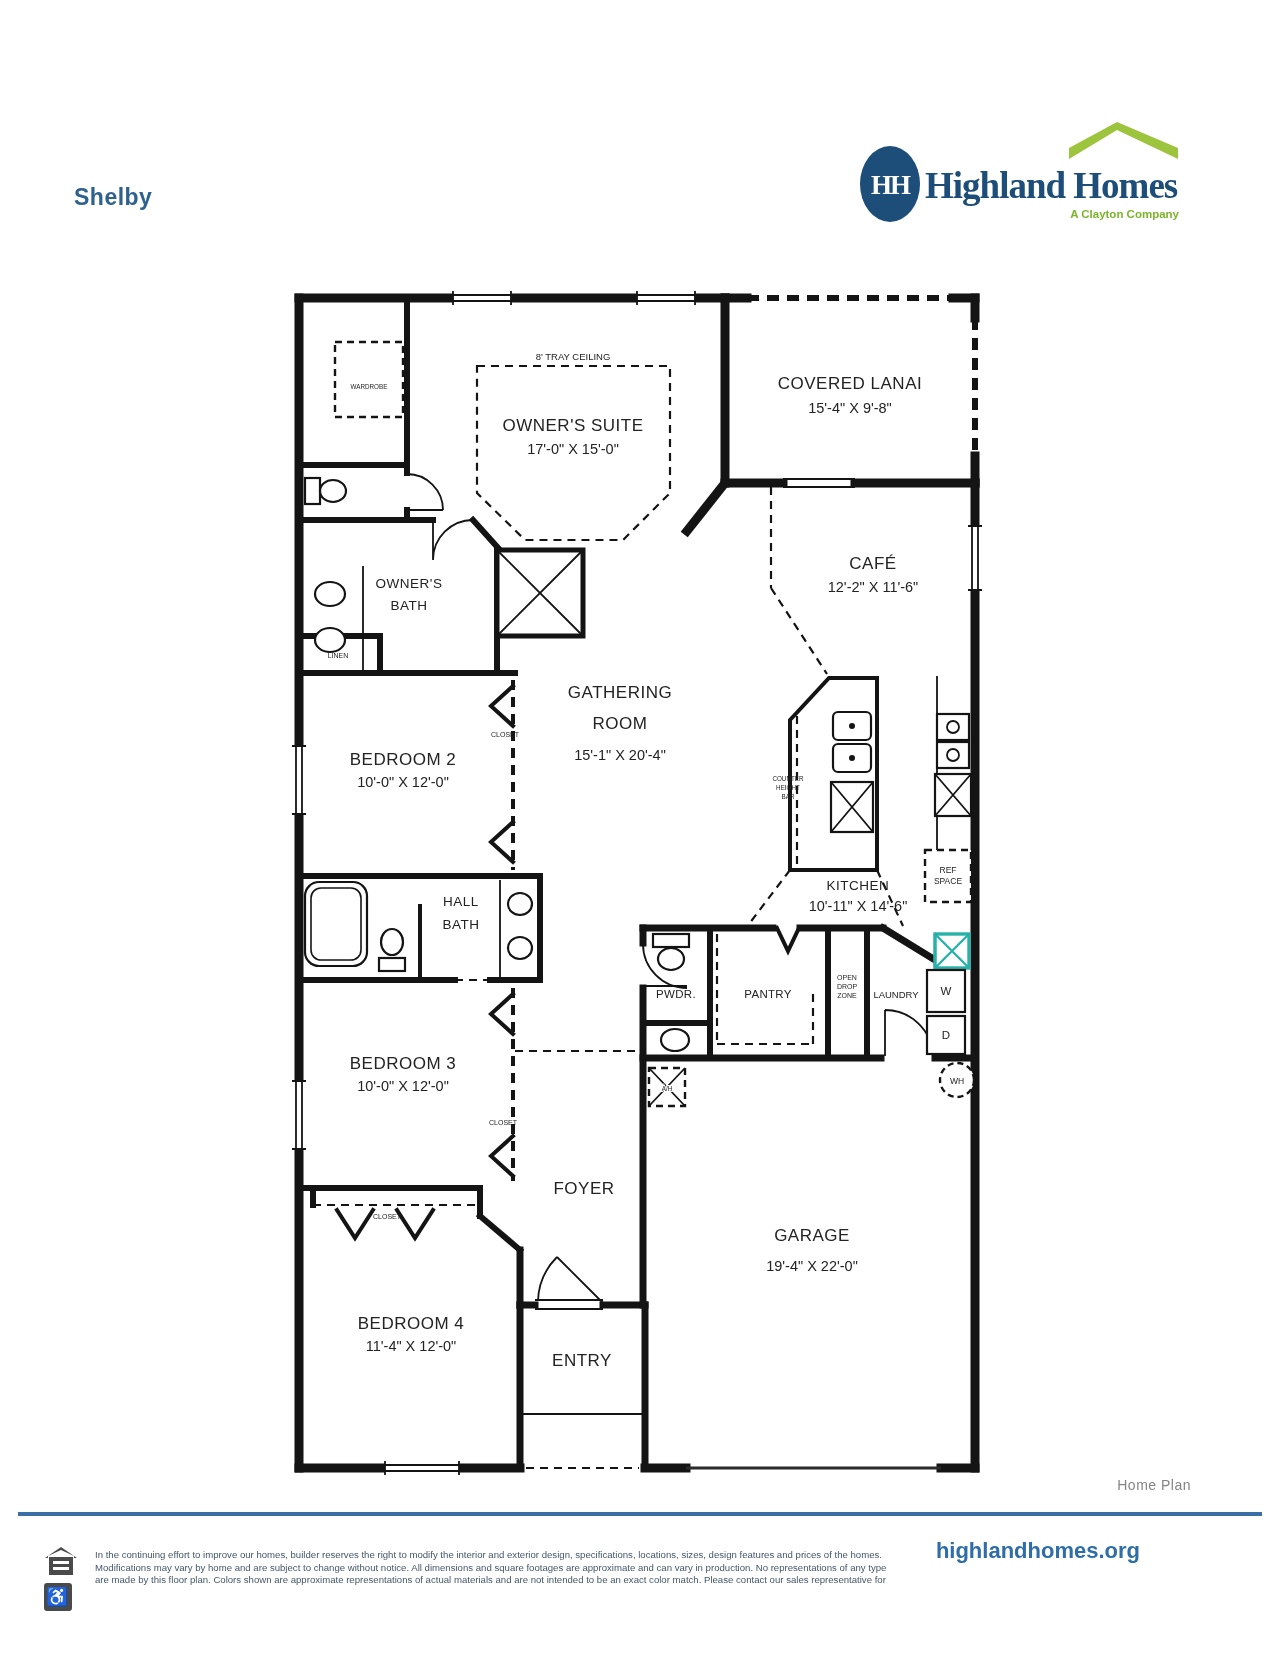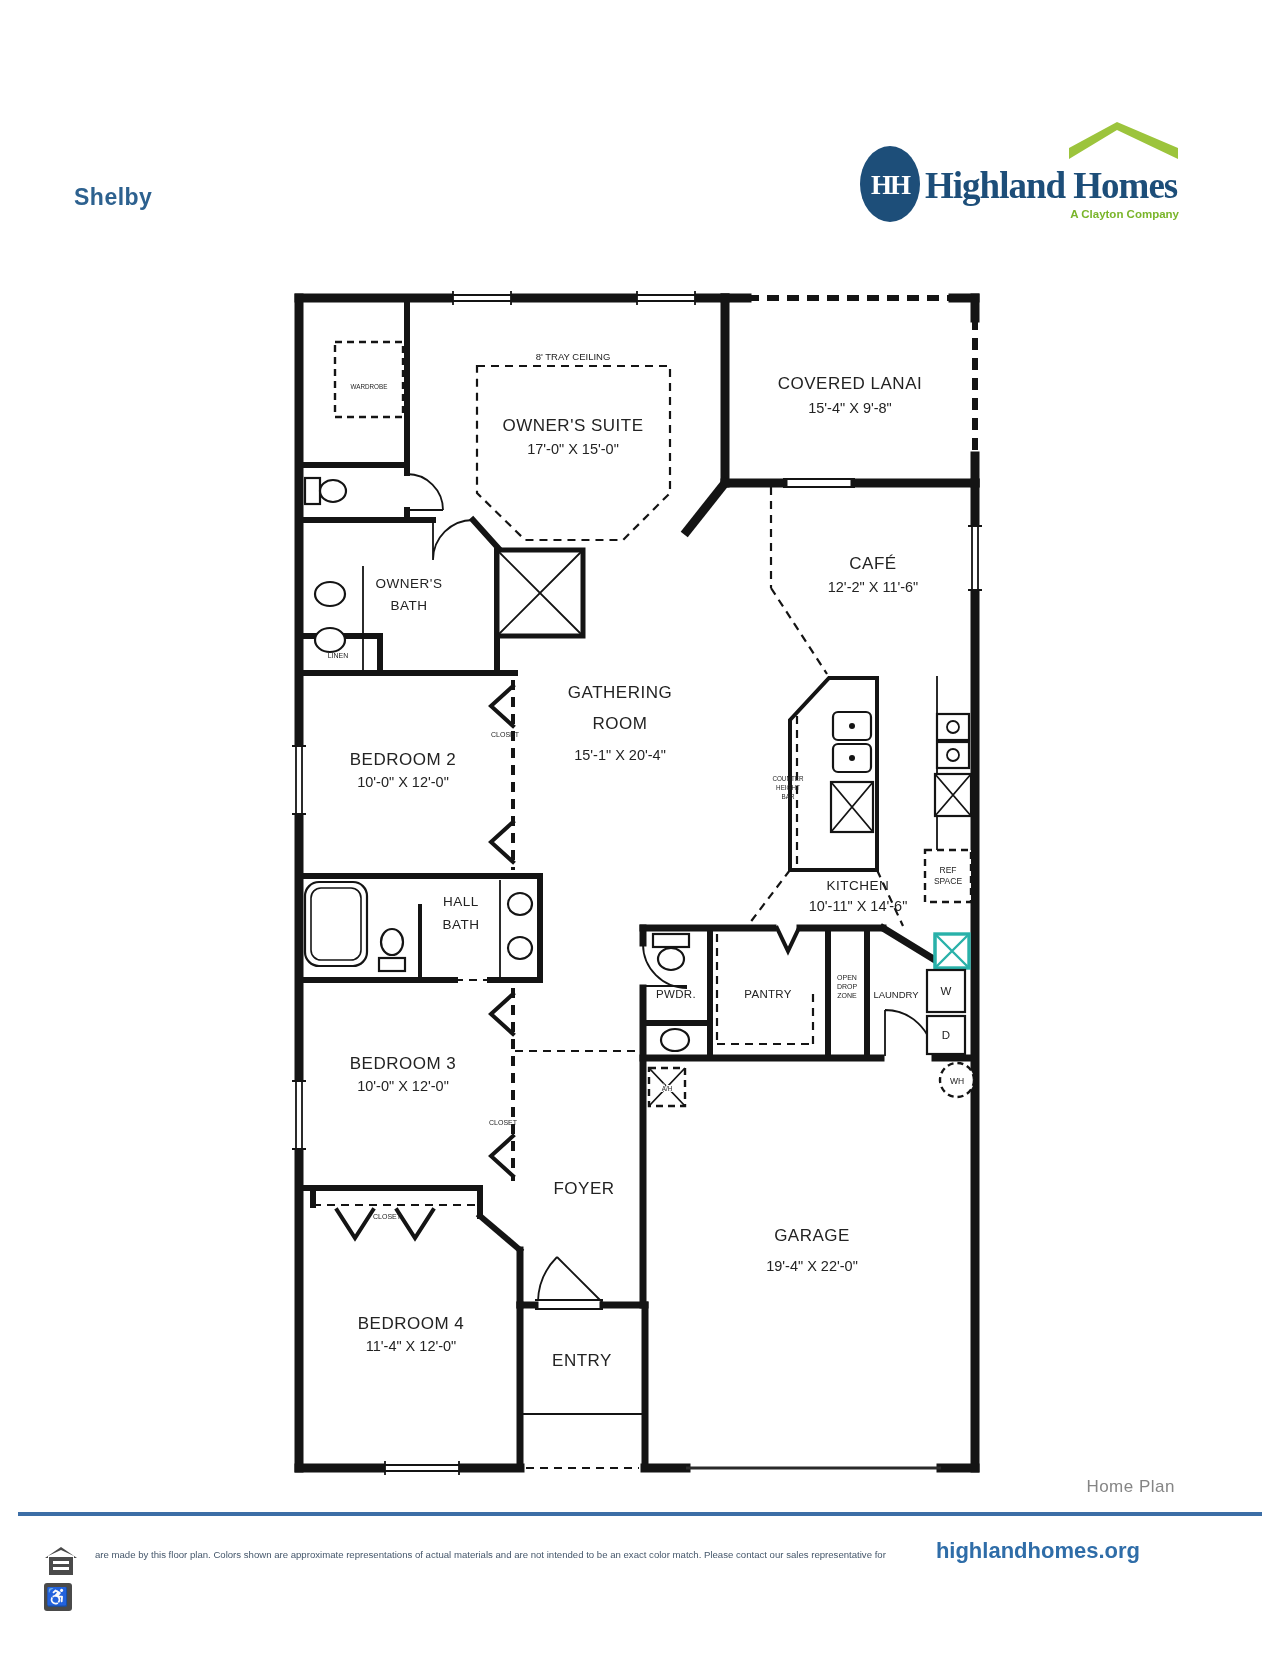--- a/index.html
+++ b/index.html
@@ -28,21 +28,21 @@
   .rt{font-size:17px;letter-spacing:0.5px;}
   .rd{font-size:14.5px;}
   .md{font-size:13.5px;letter-spacing:0.5px;}
   .sm{font-size:11.5px;letter-spacing:0.3px;}
   .sm9{font-size:9.5px;}
   .xs{font-size:8.5px;}
   .xxs{font-size:7px;}
   .xxxs{font-size:6.3px;}
   .anc{text-anchor:middle;}
   
-  .home-plan{position:absolute;top:1477px;right:105px;font-size:17px;color:#858585;letter-spacing:0.5px;}
+  .home-plan{position:absolute;top:1477px;right:89px;font-size:14px;color:#858585;letter-spacing:0.5px;}
   .footer-rule{position:absolute;left:18px;top:1512px;width:1244px;height:4px;background:#3c6ea6;}
   .site-link{position:absolute;top:1538px;right:140px;font-size:22px;font-weight:bold;color:#2f6da8;}
   .icon-col{position:absolute;left:44px;top:1546px;width:36px;}
   .disclaimer{position:absolute;left:95px;top:1549px;width:818px;font-size:9.6px;
         line-height:12.6px;color:#45576b;}
   .eh-icon{display:block;margin-bottom:6px;}
   .wc-icon{display:flex;width:28px;height:28px;background:#4a4a4a;border-radius:3px;
         align-items:center;justify-content:center;color:#fff;font-size:18px;}
 </style>
 </head>
@@ -313,16 +313,18 @@
     <svg class="eh-icon" width="34" height="31" viewBox="0 0 34 31">
       <polygon points="17,1 1,12 4,12 4,10 17,4 30,10 30,12 33,12" fill="#4a4a4a"></polygon>
       <rect x="5" y="11" width="24" height="18" fill="#4a4a4a"></rect>
       <rect x="9" y="15" width="16" height="3" fill="#ffffff"></rect>
       <rect x="9" y="21" width="16" height="3" fill="#ffffff"></rect>
     </svg>
     <div class="wc-icon">♿</div>
   </div>
 
   <div class="disclaimer">
+    <div>In the continuing effort to improve our homes, builder reserves the right to modify the interior and exterior design, specifications, locations, sizes, design features and prices of the homes.</div>
+    <div>Modifications may vary by home and are subject to change without notice. All dimensions and square footages are approximate and can vary in production. No representations of any type</div>
     <div>are made by this floor plan. Colors shown are approximate representations of actual materials and are not intended to be an exact color match. Please contact our sales representative for</div>
   </div>
 
 </div>
 
 </body></html>

